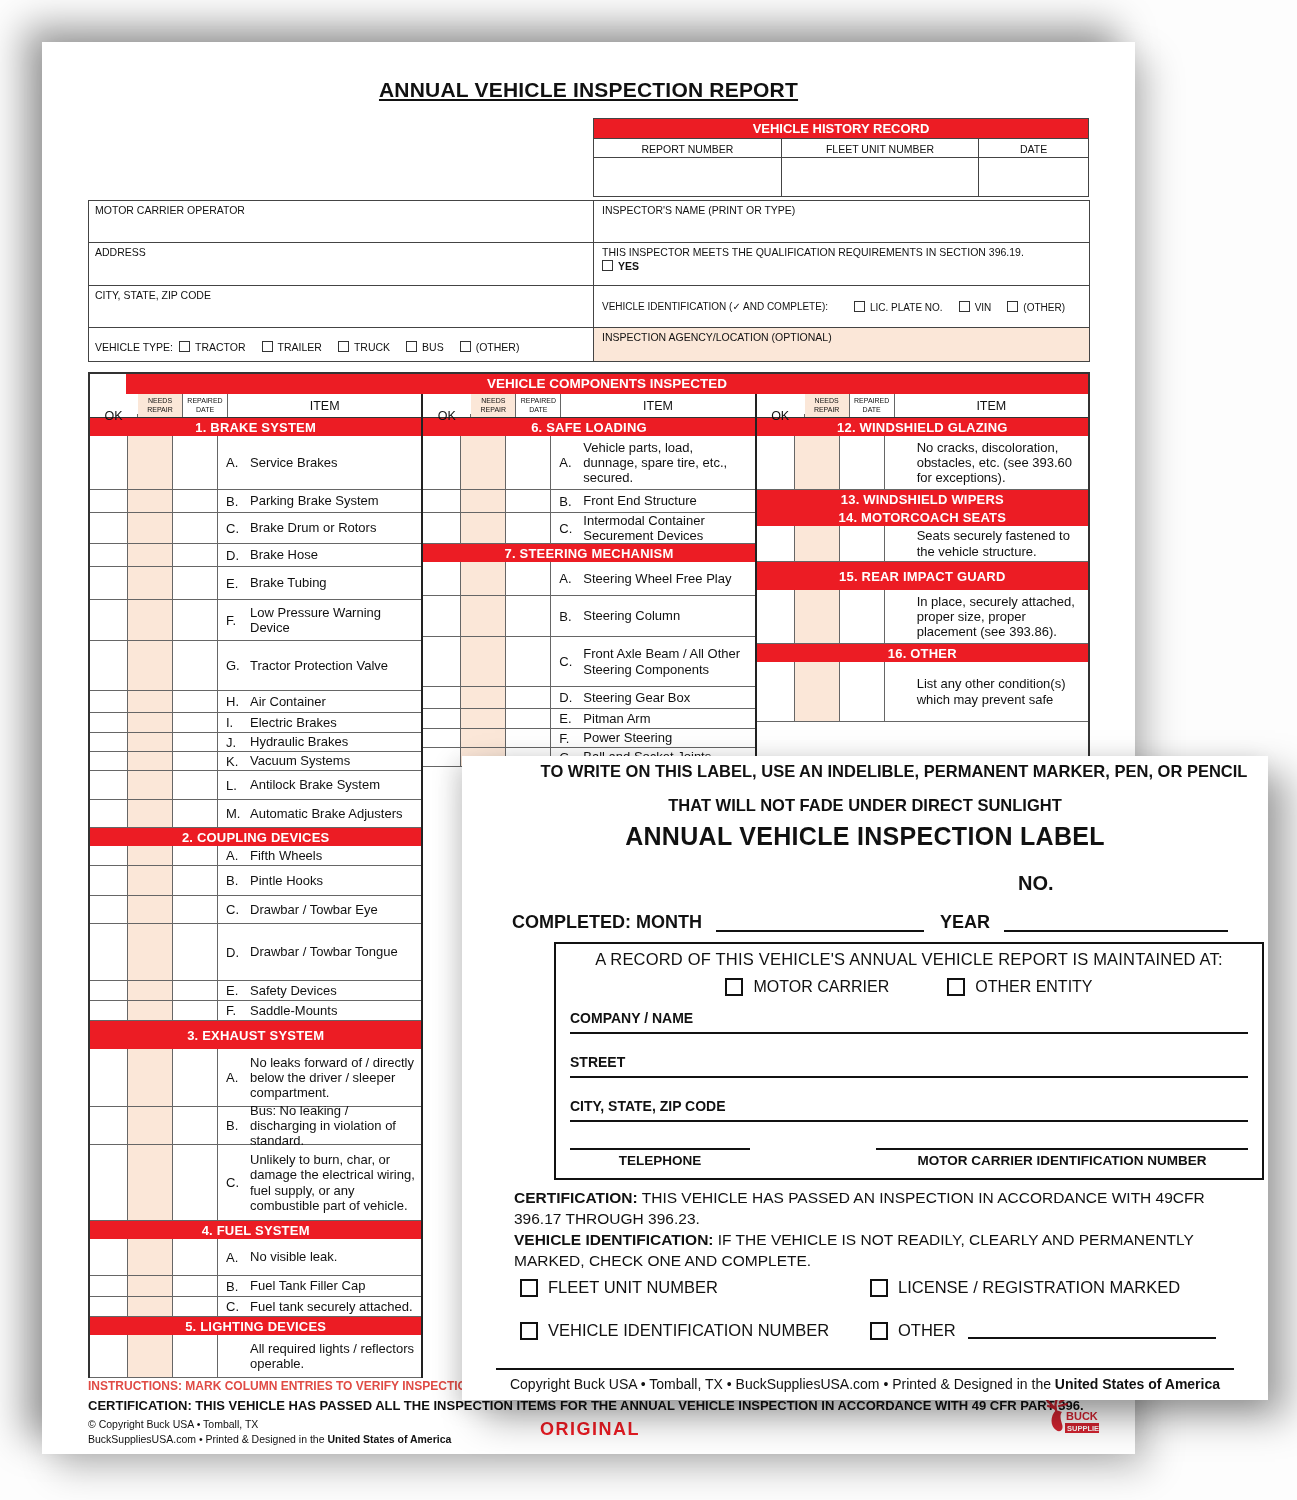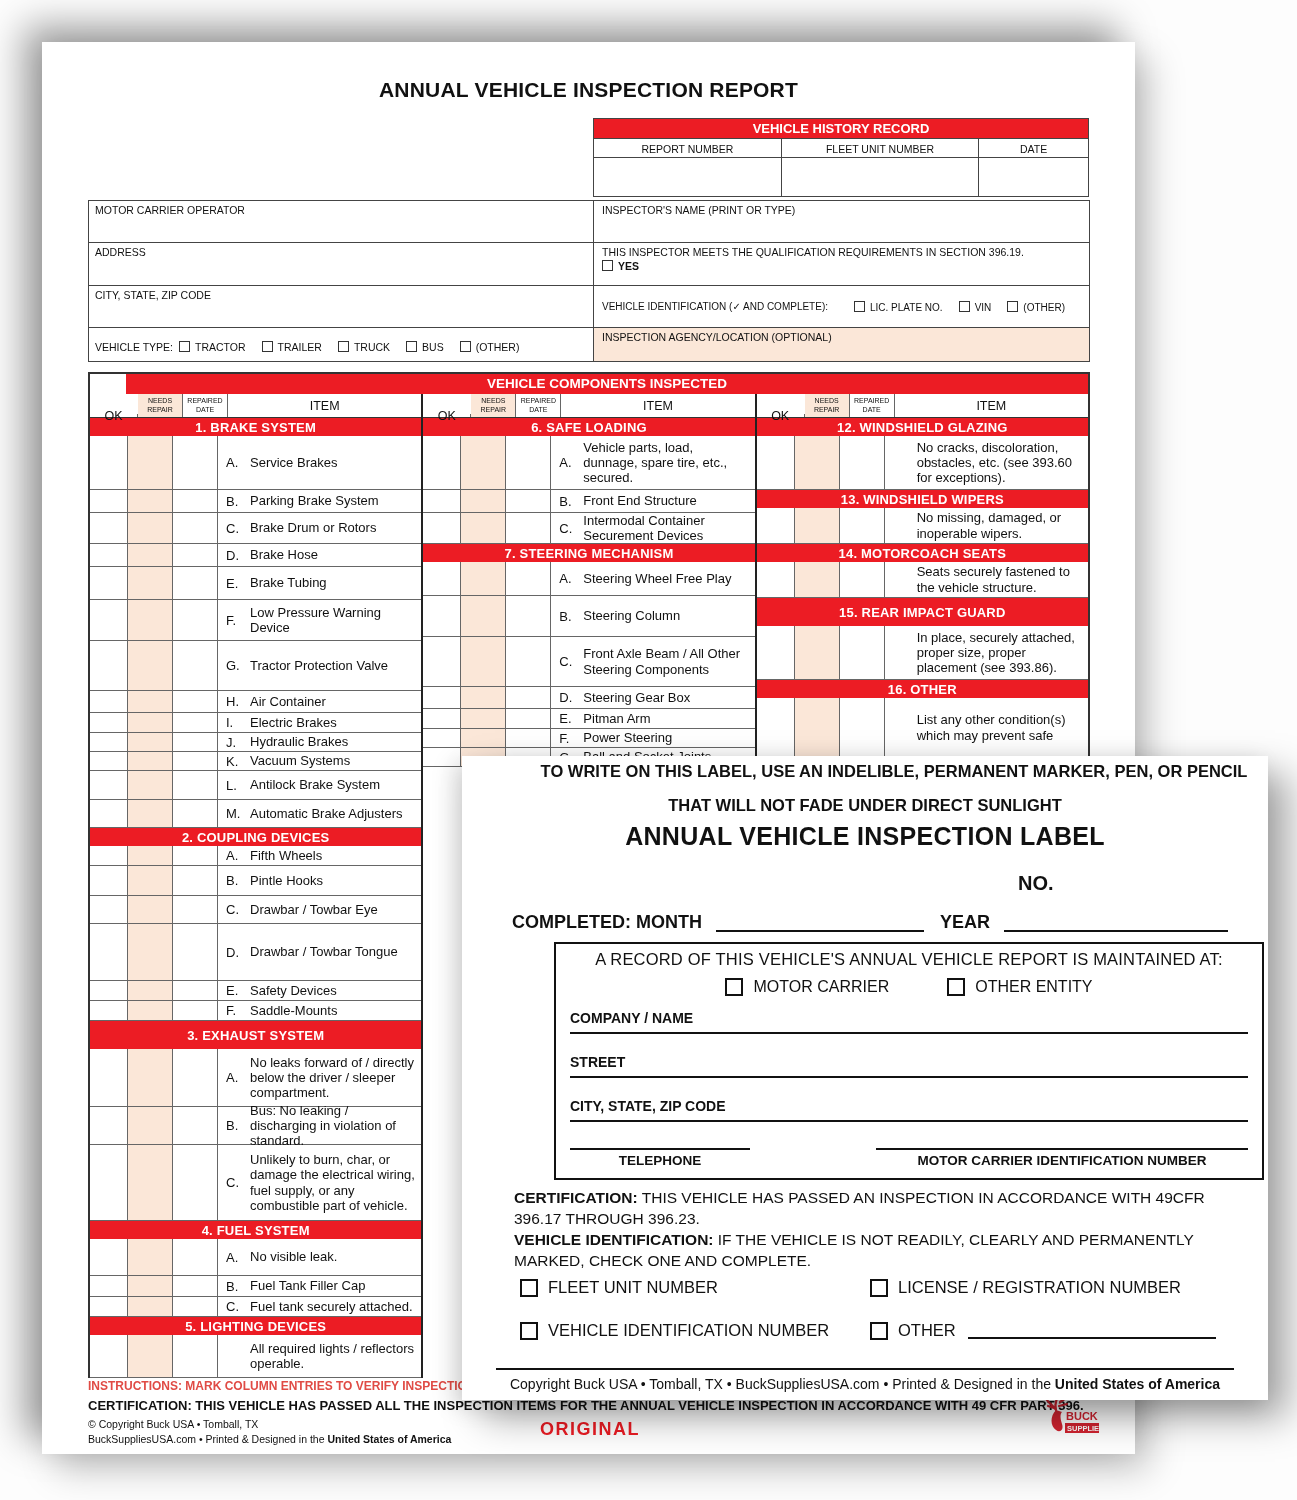--- a/index.html
+++ b/index.html
@@ -7,21 +7,21 @@
          font-family:"Liberation Sans","DejaVu Sans",sans-serif;color:#111;
          --red:#EC1C24;--softred:#E04B45;--peach:#FBE7D8;}
   .page{position:absolute;background:#fff;}
   #report{left:42px;top:42px;width:1093px;height:1412px;
           box-shadow:-18px -16px 36px rgba(0,0,0,.38),14px 16px 34px rgba(0,0,0,.22);}
   #label{left:462px;top:756px;width:806px;height:644px;z-index:5;
          box-shadow:20px 18px 36px rgba(0,0,0,.35),-8px 6px 22px rgba(0,0,0,.15);}
 
   
   .r-title{position:absolute;top:36px;left:0;width:100%;text-align:center;
-           font-size:21px;font-weight:bold;letter-spacing:.2px;}
+           font-size:21px;font-weight:bold;letter-spacing:.2px;text-decoration:underline;}
   .hist{position:absolute;left:551px;top:76px;width:496px;border:1.5px solid #444;box-sizing:border-box;}
   .hist-title{background:var(--red);color:#fff;text-align:center;font-weight:bold;font-size:13px;height:19px;line-height:19px;}
   .hist-row{display:flex;}
   .hist-cell{box-sizing:border-box;border-right:1px solid #444;font-size:10.5px;text-align:center;}
   .hist-cell:last-child{border-right:none;}
   .hist-cols .hist-cell{height:20px;line-height:20px;border-top:1px solid #444;border-bottom:1px solid #444;}
   .hist-empty .hist-cell{height:38px;}
   .w1{width:38%;} .w2{width:40%;} .w3{width:22%;}
 
   .info{position:absolute;left:46px;top:158px;width:1002px;border:1.5px solid #444;box-sizing:border-box;}
@@ -508,29 +508,20 @@
             <div class="row" style="height: 54px;">
               <div class="cell ok"></div>
               <div class="cell nr"></div>
               <div class="cell rd"></div>
               <div class="cell item">
                 <div class="letter"></div>
                 <div class="itext">No cracks, discoloration, obstacles, etc. (see 393.60 for exceptions).</div>
               </div>
             </div>
             <div class="sbar">13. WINDSHIELD WIPERS</div>
-            <div class="row" style="height: 36px;">
-              <div class="cell ok"></div>
-              <div class="cell nr"></div>
-              <div class="cell rd"></div>
-              <div class="cell item">
-                <div class="letter"></div>
-                <div class="itext">No missing, damaged, or inoperable wipers.</div>
-              </div>
-            </div>
             <div class="sbar">14. MOTORCOACH SEATS</div>
             <div class="row" style="height: 36px;">
               <div class="cell ok"></div>
               <div class="cell nr"></div>
               <div class="cell rd"></div>
               <div class="cell item">
                 <div class="letter"></div>
                 <div class="itext">Seats securely fastened to the vehicle structure.</div>
               </div>
             </div>
@@ -611,21 +602,21 @@
     <div class="l-para l-vid">
       <b>VEHICLE IDENTIFICATION:</b><span> IF THE VEHICLE IS NOT READILY, CLEARLY AND PERMANENTLY MARKED, CHECK ONE AND COMPLETE.</span>
     </div>
 
     <div class="l-cbitem" style="left:58px;top:522px">
       <span class="cbL"></span>
         <span>FLEET UNIT NUMBER</span>
     </div>
     <div class="l-cbitem" style="left:408px;top:522px">
       <span class="cbL"></span>
-        <span>LICENSE / REGISTRATION NUMBER</span>
+        <span>LICENSE / REGISTRATION MARKED</span>
     </div>
     <div class="l-cbitem" style="left:58px;top:565px">
       <span class="cbL"></span>
         <span>VEHICLE IDENTIFICATION NUMBER</span>
     </div>
     <div class="l-cbitem" style="left:408px;top:565px">
       <span class="cbL"></span>
         <span>OTHER</span>
         <span class="l-otherline"></span>
     </div>

